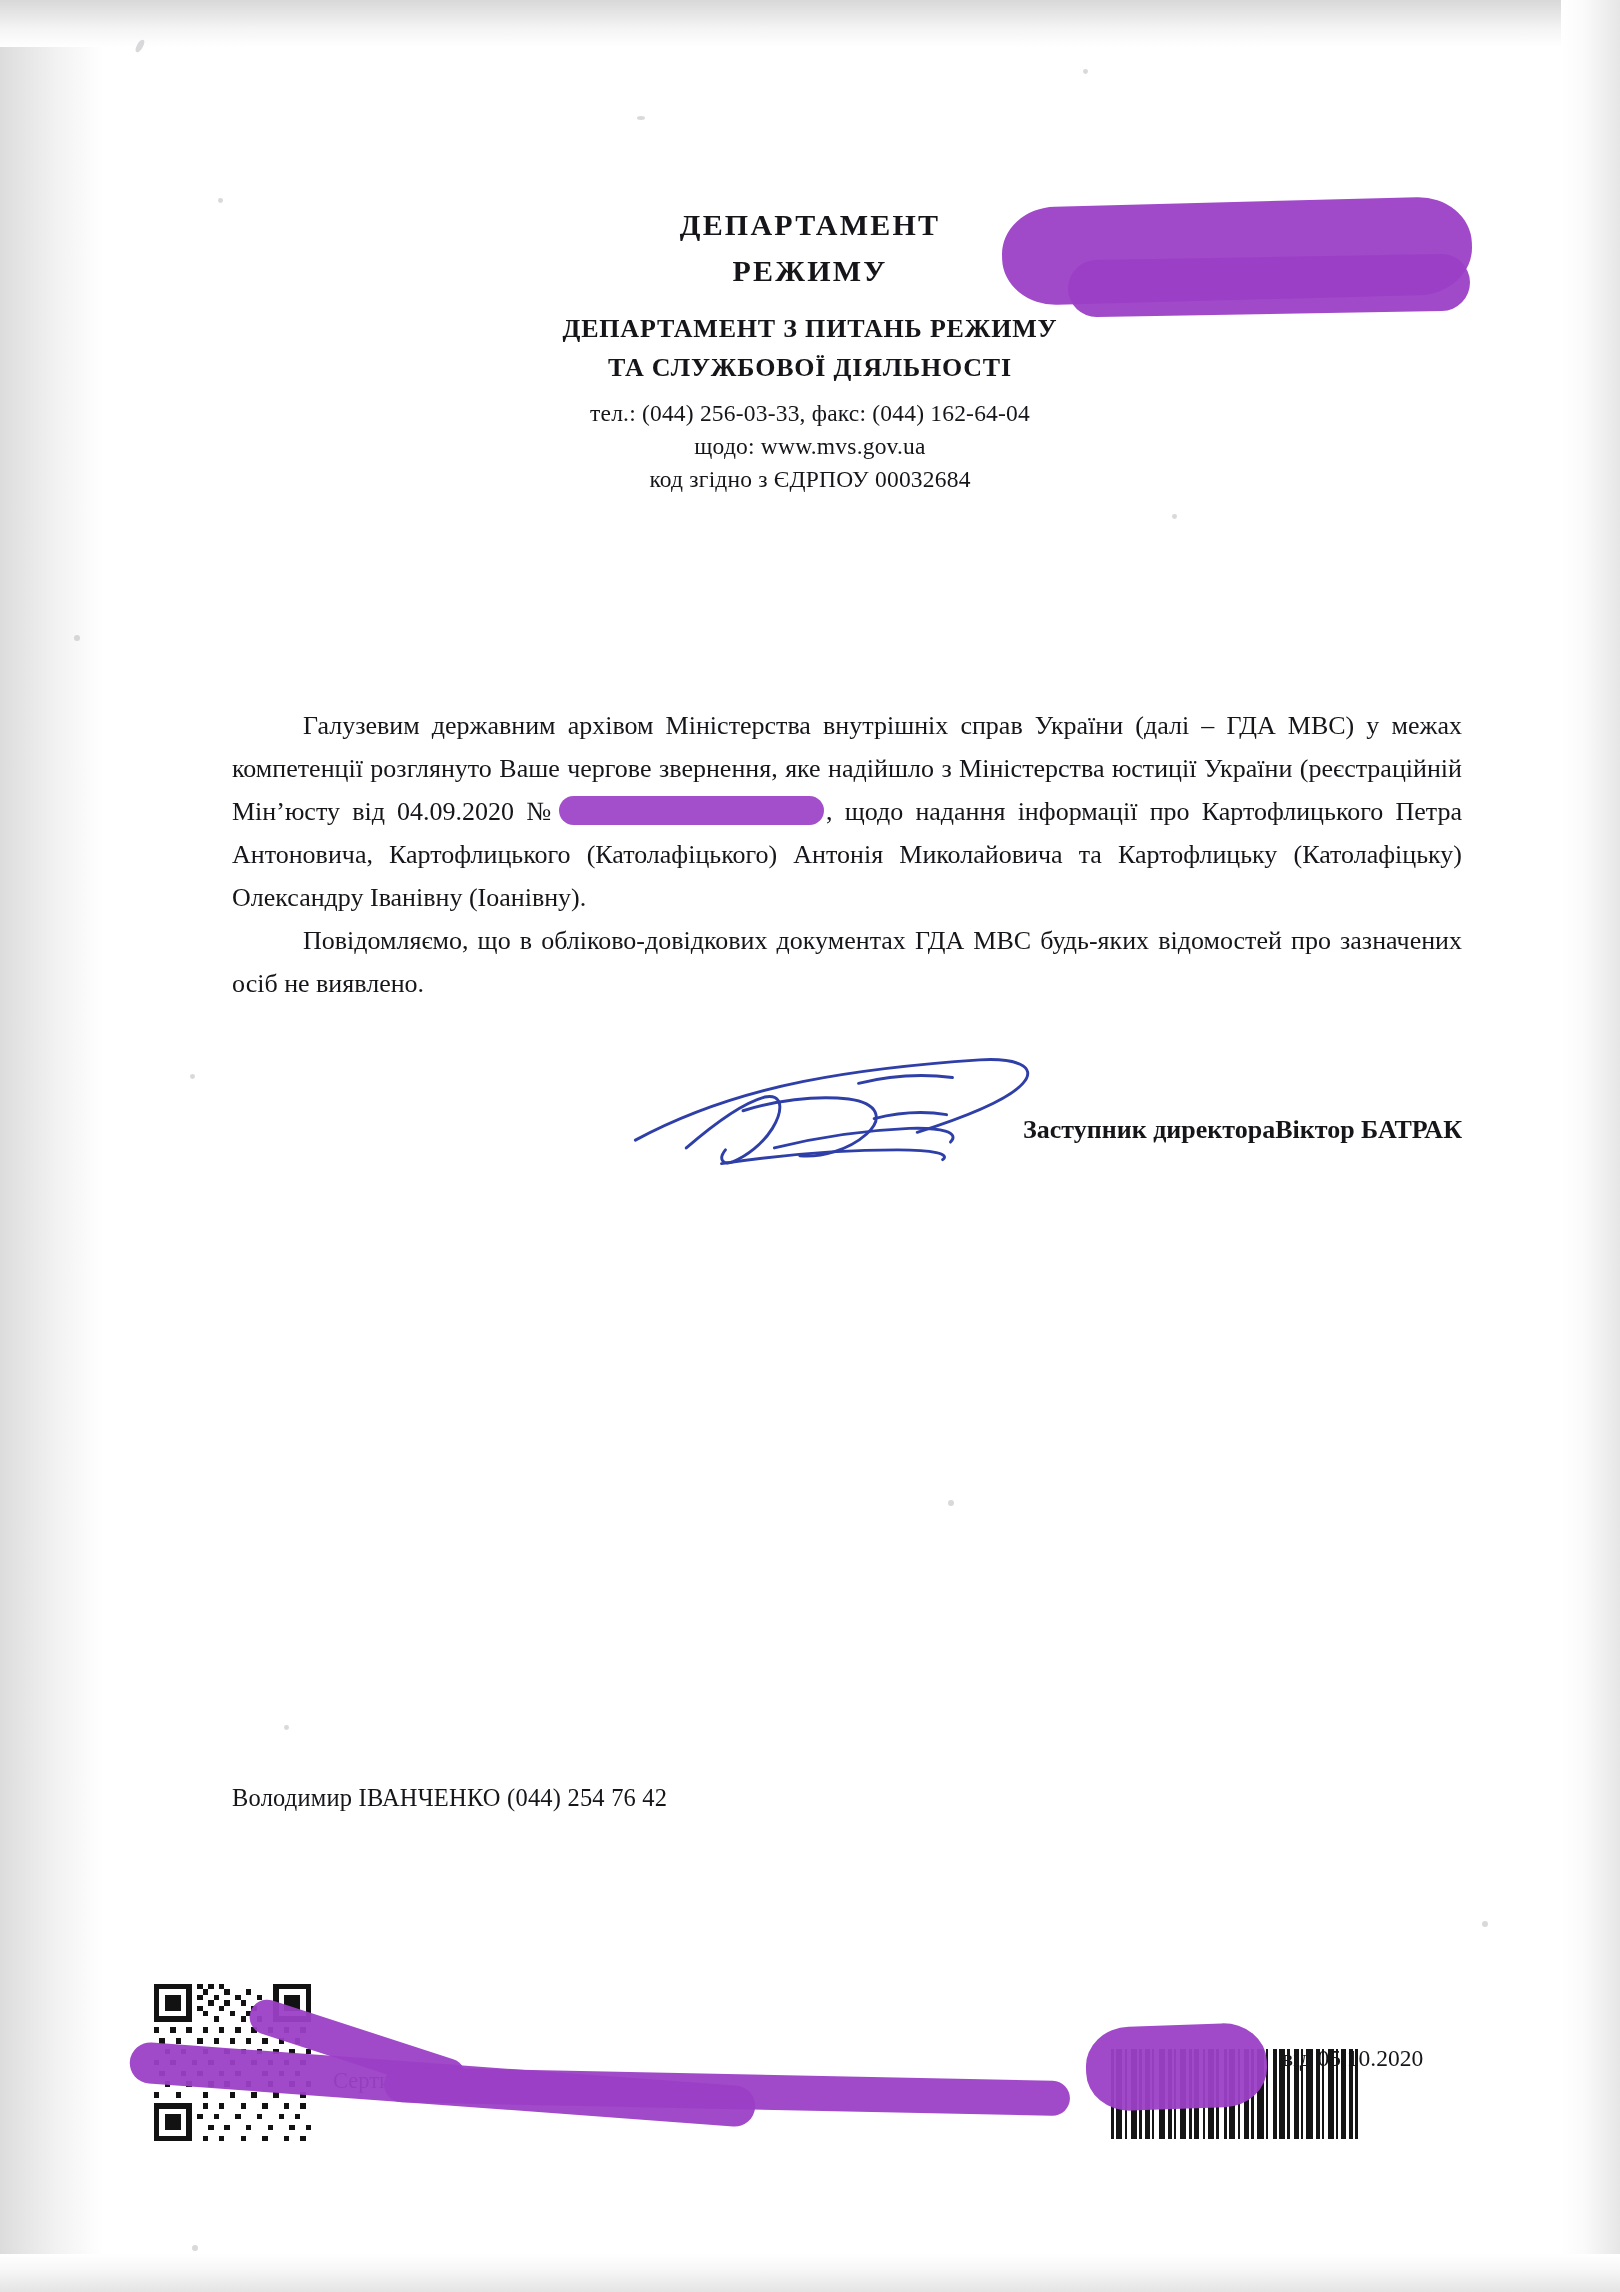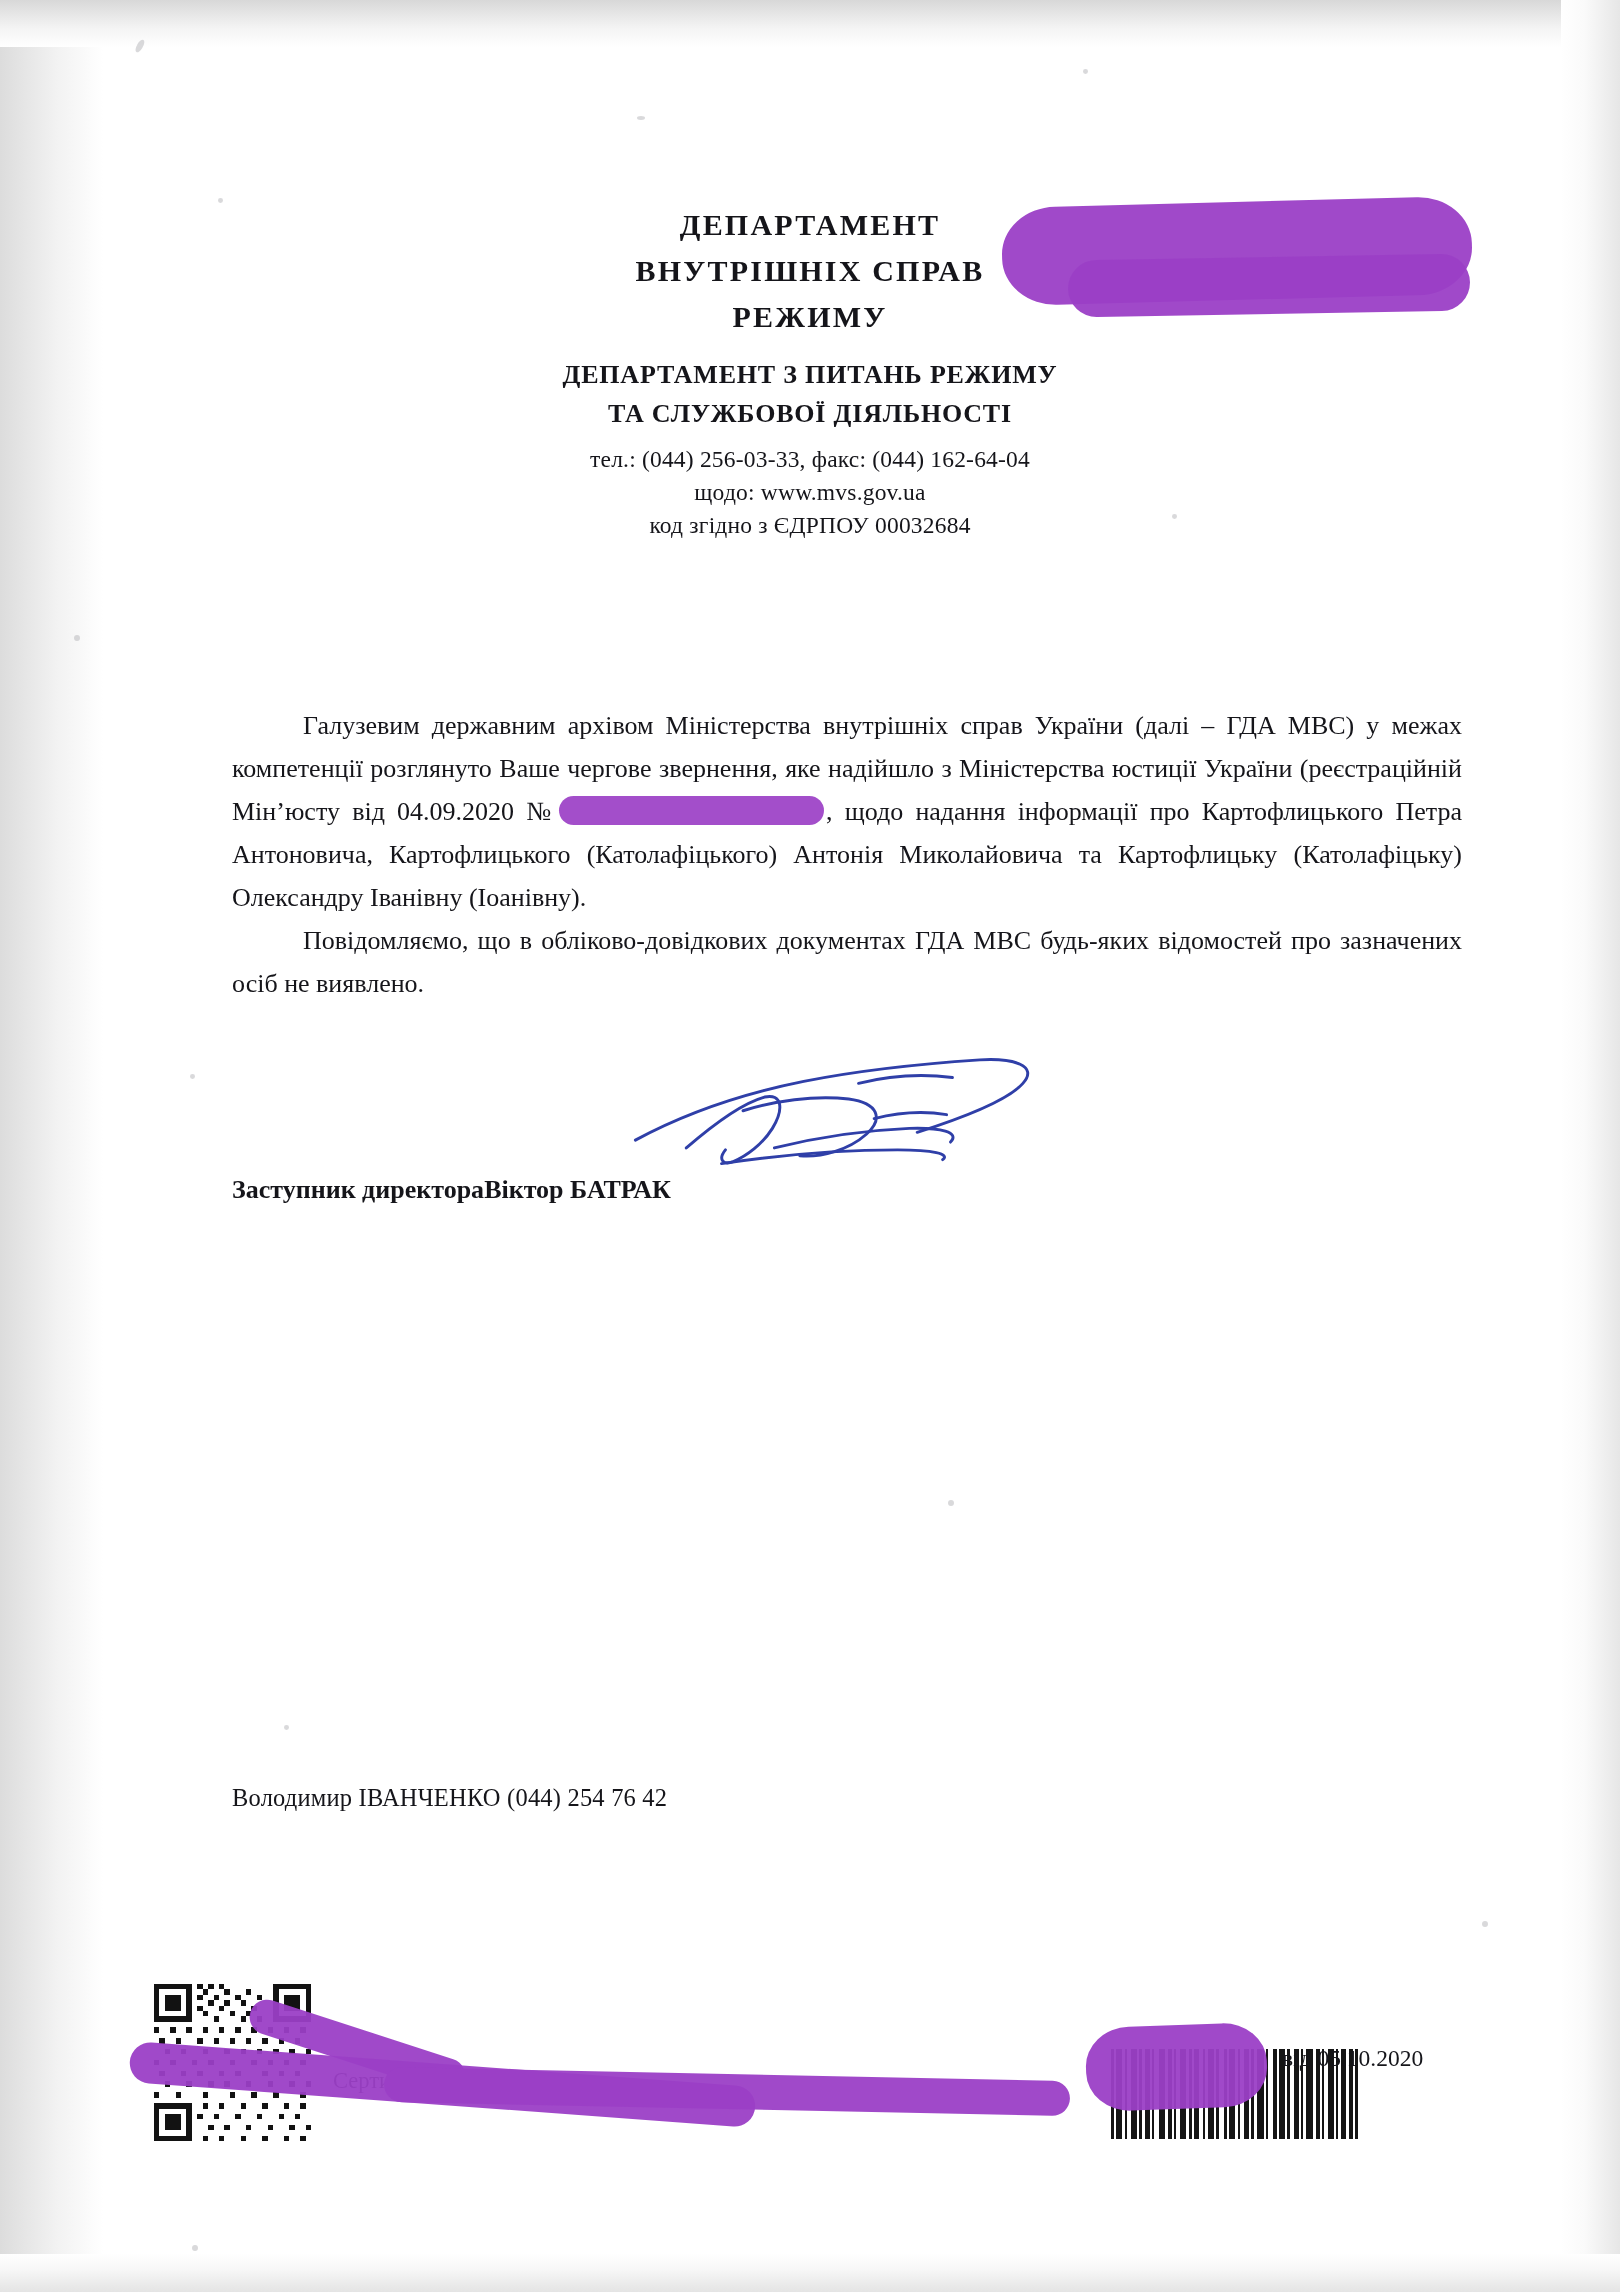--- a/index.html
+++ b/index.html
@@ -106,24 +106,24 @@
     margin: 0 2px;
     background: #9b3fc6;
     border-radius: 14.7px;
     opacity: .92;
   }
 
   
   .sig-row {
     position: absolute;
     left: 232px;
-    top: 1175px;
+    top: 1115px;
     width: 1230px;
     display: flex;
-    justify-content: flex-start;
+    justify-content: flex-end;
     align-items: center;
     font-size: 26px;
     font-weight: bold;
   }
   .sig-title { white-space: nowrap; }
   .sig-name  { white-space: nowrap; }
   .signature-mark {
     position: absolute;
     left: 627px;
     top: 1054px;
@@ -254,21 +254,20 @@
   <div class="speck" style="left:74px;top:635px;width:5.9px;height:5.9px;"></div>
   <div class="speck" style="left:190px;top:1074px;width:4.9px;height:4.9px;"></div>
   <div class="speck" style="left:948px;top:1500px;width:5.9px;height:5.9px;"></div>
   <div class="speck" style="left:284px;top:1725px;width:4.9px;height:4.9px;"></div>
   <div class="speck" style="left:1482px;top:1921px;width:5.9px;height:5.9px;"></div>
   <div class="speck" style="left:192px;top:2245px;width:5.9px;height:5.9px;"></div>
 
   <div class="letterhead">
     <div class="lh-line ministry">
       <span class="m-row">ДЕПАРТАМЕНТ</span>
-      <span class="m-row">ВНУТРІШНІХ СПРАВ</span>
       <span class="m-row">РЕЖИМУ</span>
     </div>
     <div class="lh-line dept">
       <div>ДЕПАРТАМЕНТ З ПИТАНЬ РЕЖИМУ</div>
       <div>ТА СЛУЖБОВОЇ ДІЯЛЬНОСТІ</div>
     </div>
     <div class="contacts">
       <div>тел.: (044) 256-03-33, факс: (044) 162-64-04</div>
       <div>щодо: www.mvs.gov.ua</div>
       <div>код згідно з ЄДРПОУ 00032684</div>

